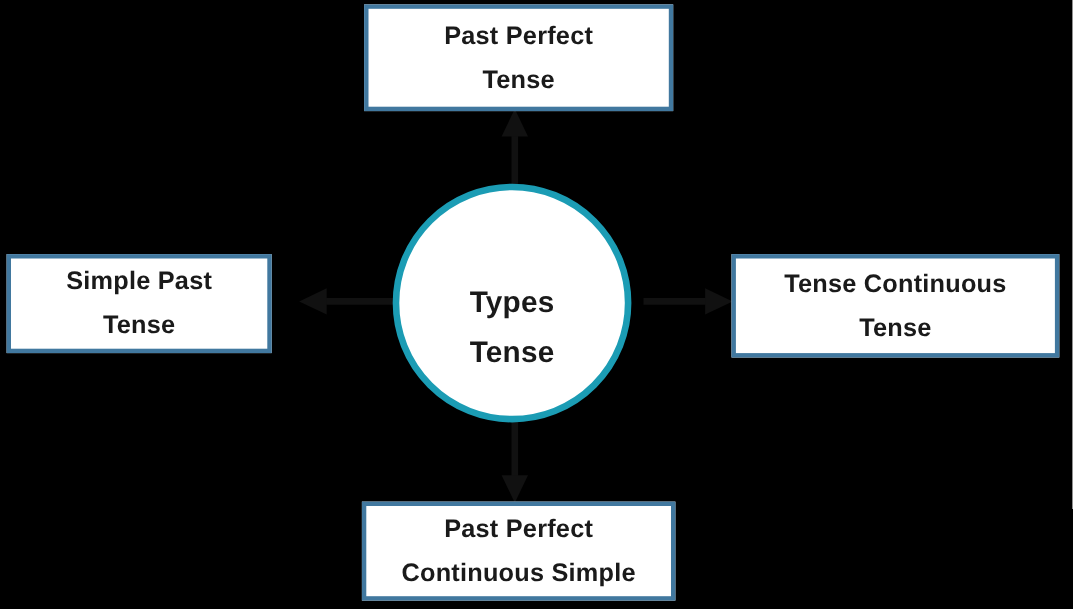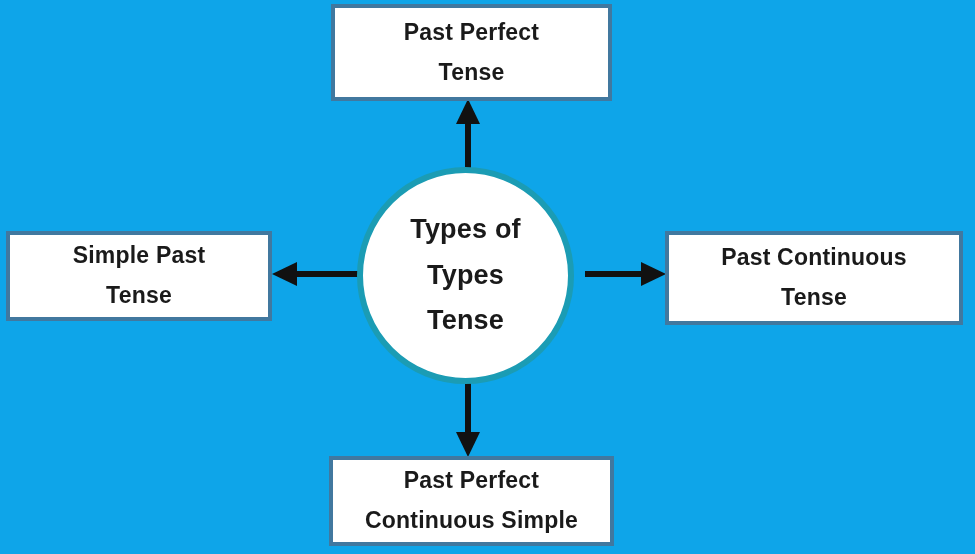--- a/index.html
+++ b/index.html
@@ -7,21 +7,21 @@
     padding: 0;
     background: #ffffff;
   }
   body {
     font-family: "Liberation Sans", sans-serif;
   }
   #canvas {
     position: relative;
     width: 975px;
     height: 554px;
-    background: #0ea5e9;
+    background: #000000;
     overflow: hidden;
   }
   .node-box {
     position: absolute;
     box-sizing: border-box;
     background: #ffffff;
     border: 4px solid #41789f;
     display: flex;
     align-items: center;
     justify-content: center;
@@ -39,21 +39,21 @@
   }
   #box-top {
     left: 331px;
     top: 4px;
     width: 281px;
     height: 97px;
   }
   #box-left {
     left: 6px;
     top: 231px;
-    width: 266px;
+    width: 241px;
     height: 90px;
   }
   #box-right {
     left: 665px;
     top: 231px;
     width: 298px;
     height: 94px;
   }
   #box-bottom {
     left: 329px;
@@ -127,33 +127,33 @@
 
   <div class="node-box" id="box-left">
     <span class="label">
       <span>Simple Past</span><br>
       <span>Tense</span>
     </span>
   </div>
 
   <div class="node-box" id="box-right">
     <span class="label">
-      <span>Past Continuous</span><br>
+      <span>Tense Continuous</span><br>
       <span>Tense</span>
     </span>
   </div>
 
   <div class="node-box" id="box-bottom">
     <span class="label">
       <span>Past Perfect</span><br>
       <span>Continuous Simple</span>
     </span>
   </div>
 
   <div id="center-circle">
     <span class="label">
-      <span>Types of</span><br>
+      <br>
       <span>Types</span><br>
       <span>Tense</span>
     </span>
   </div>
 
 </div>
 
 </body></html>

